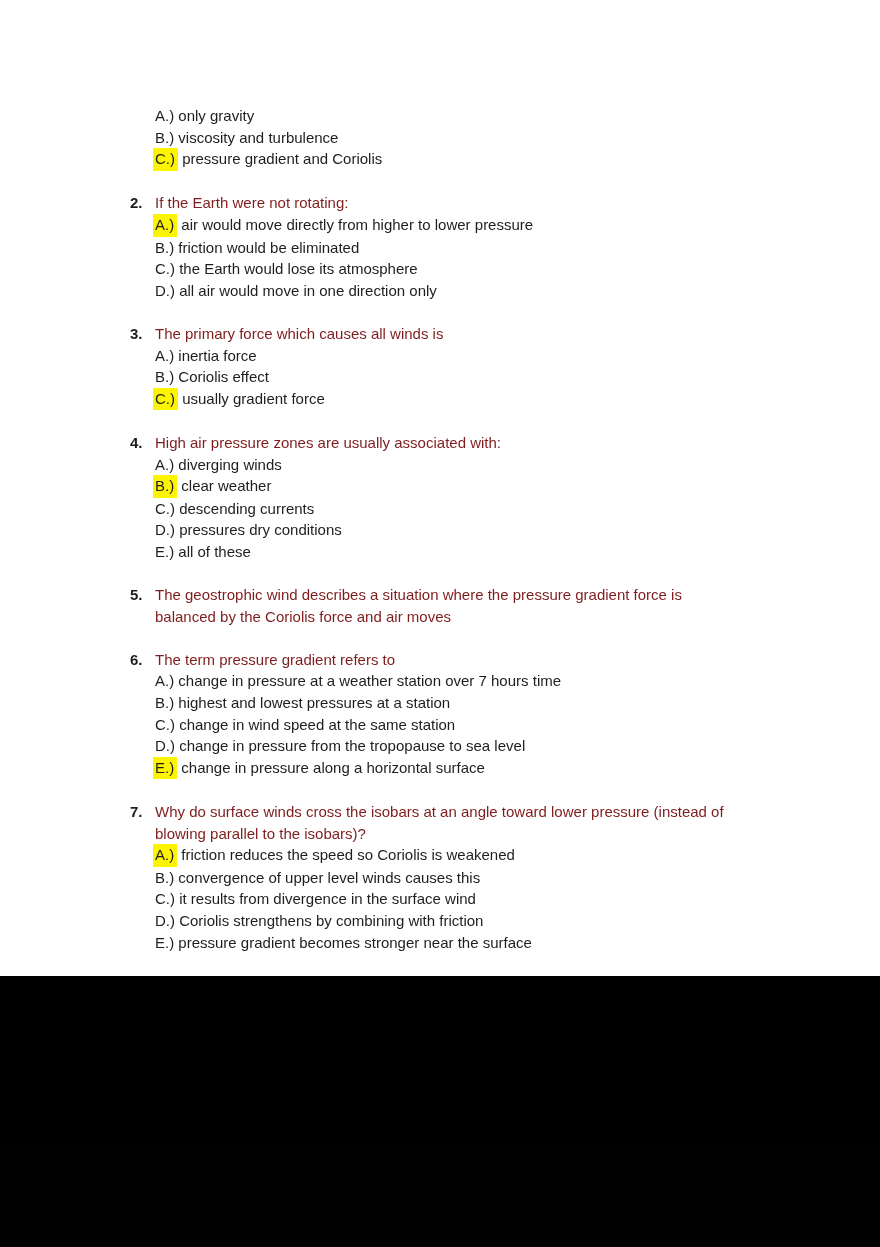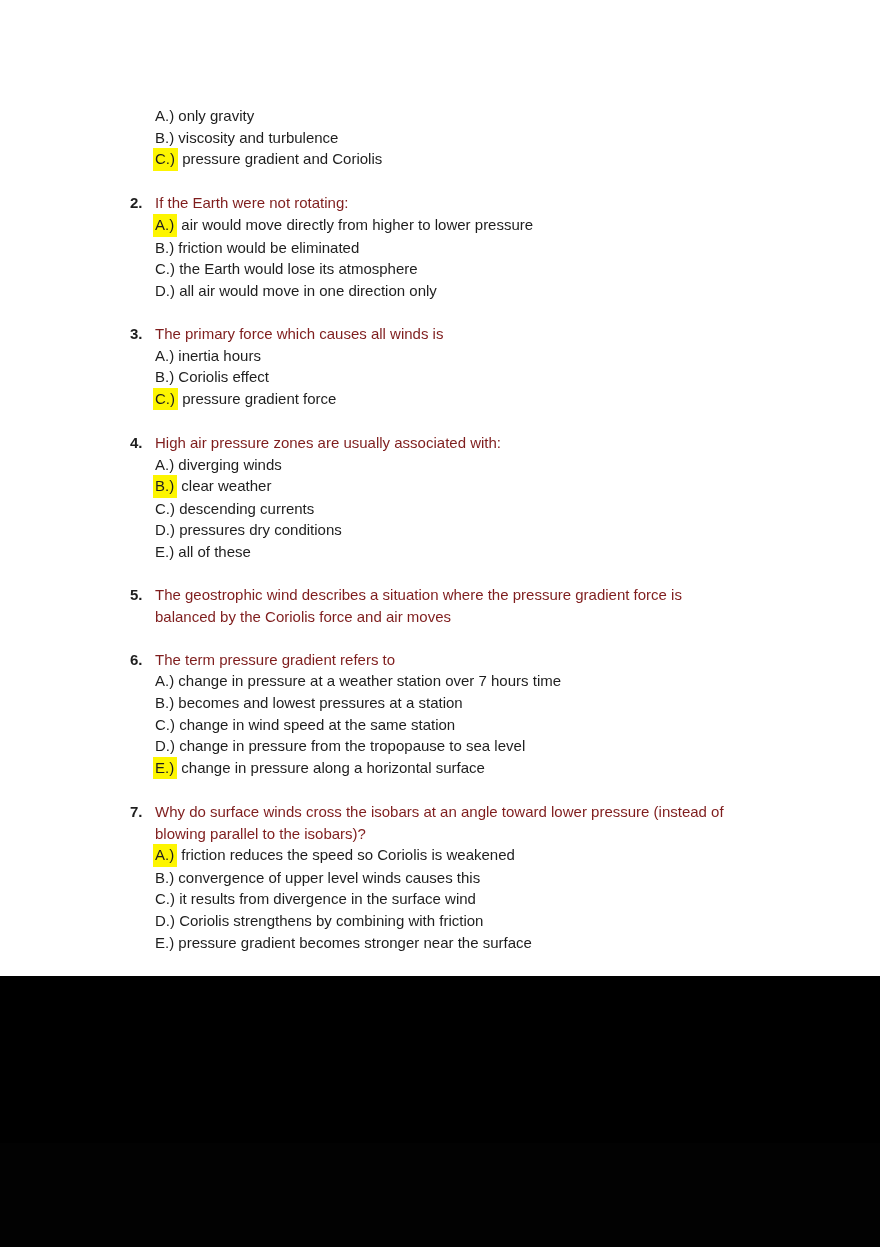--- a/index.html
+++ b/index.html
@@ -60,23 +60,23 @@
             <div class="option"><span class="opt-label">D.)</span><span> all air would move in one direction only</span></div>
           </div>
   </div>
 
   <div class="question">
     <div class="q-head">
       <span class="q-num">3.</span>
       <div class="q-stem">The primary force which causes all winds is</div>
     </div>
     <div class="options">
-            <div class="option"><span class="opt-label">A.)</span><span> inertia hours</span></div>
+            <div class="option"><span class="opt-label">A.)</span><span> inertia force</span></div>
             <div class="option"><span class="opt-label">B.)</span><span> Coriolis effect</span></div>
-            <div class="option"><span class="opt-label hl">C.)</span><span> pressure gradient force</span></div>
+            <div class="option"><span class="opt-label hl">C.)</span><span> usually gradient force</span></div>
           </div>
   </div>
 
   <div class="question">
     <div class="q-head">
       <span class="q-num">4.</span>
       <div class="q-stem">High air pressure zones are usually associated with:</div>
     </div>
     <div class="options">
             <div class="option"><span class="opt-label">A.)</span><span> diverging winds</span></div>
@@ -94,21 +94,21 @@
     </div>
   </div>
 
   <div class="question">
     <div class="q-head">
       <span class="q-num">6.</span>
       <div class="q-stem">The term pressure gradient refers to</div>
     </div>
     <div class="options">
             <div class="option"><span class="opt-label">A.)</span><span> change in pressure at a weather station over 7 hours time</span></div>
-            <div class="option"><span class="opt-label">B.)</span><span> becomes and lowest pressures at a station</span></div>
+            <div class="option"><span class="opt-label">B.)</span><span> highest and lowest pressures at a station</span></div>
             <div class="option"><span class="opt-label">C.)</span><span> change in wind speed at the same station</span></div>
             <div class="option"><span class="opt-label">D.)</span><span> change in pressure from the tropopause to sea level</span></div>
             <div class="option"><span class="opt-label hl">E.)</span><span> change in pressure along a horizontal surface</span></div>
           </div>
   </div>
 
   <div class="question">
     <div class="q-head">
       <span class="q-num">7.</span>
       <div class="q-stem">Why do surface winds cross the isobars at an angle toward lower pressure (instead of<br>blowing parallel to the isobars)?</div>

